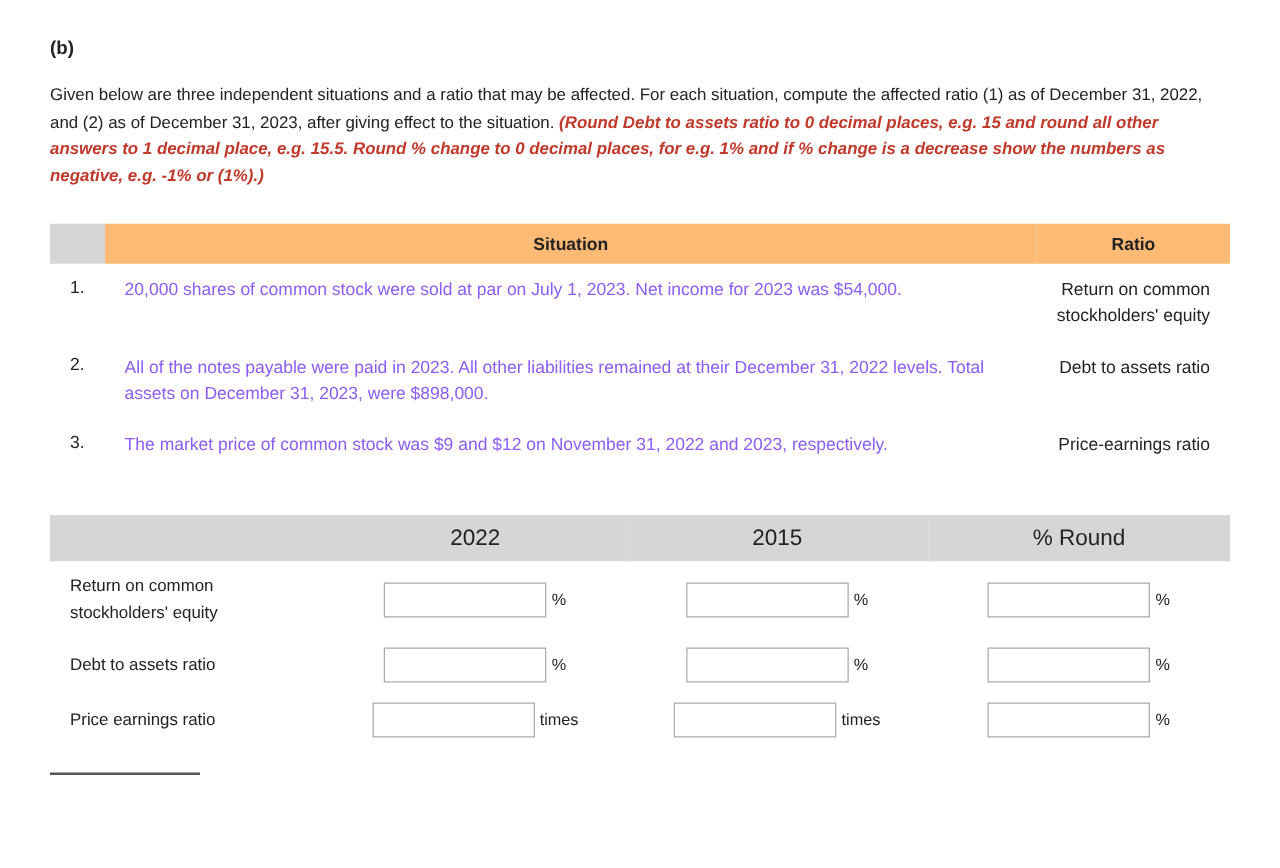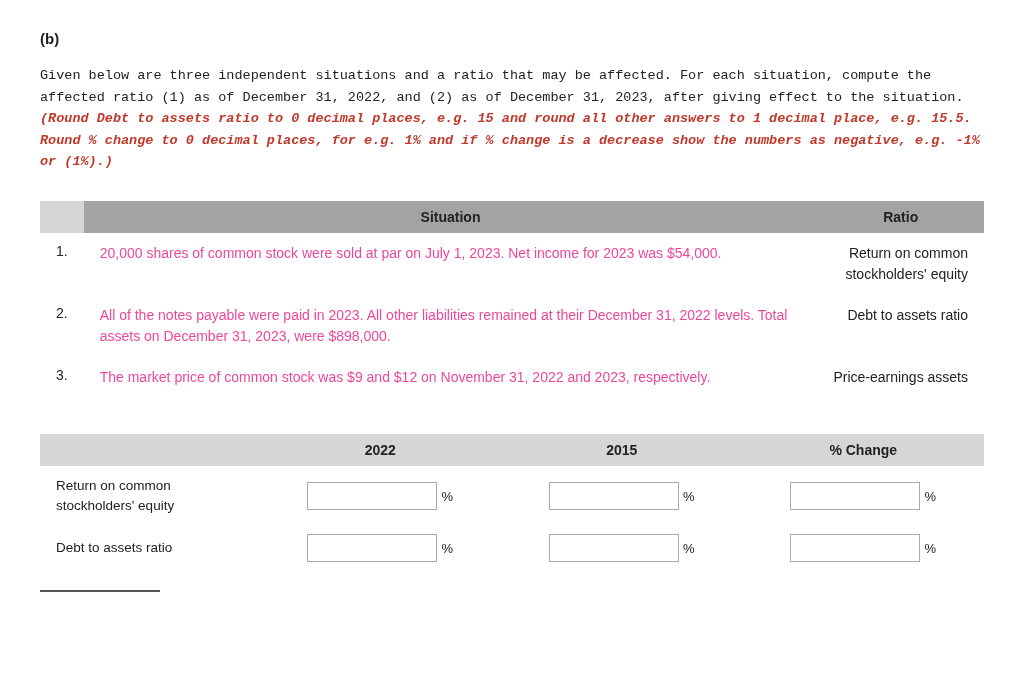--- a/index.html
+++ b/index.html
@@ -16,38 +16,37 @@
       font-weight: bold;
       font-size: 15px;
       margin-bottom: 18px;
     }
 
     .instructions {
       font-size: 13.5px;
       line-height: 1.6;
       margin-bottom: 28px;
       color: #222;
-      font-family: Liberation Mono, monospace;
     }
 
     .instructions .highlight {
       color: #c0392b;
       font-style: italic;
       font-weight: bold;
     }
 
     
     .situation-table {
       width: 100%;
       border-collapse: collapse;
       margin-bottom: 36px;
     }
 
     .situation-table thead tr th {
-      background: #a3a3a3;
+      background: #fdba74;
       padding: 8px 16px;
       text-align: center;
       font-weight: bold;
       font-size: 14px;
       border: none;
     }
 
     .situation-table thead tr th.ratio-col {
     }
 
@@ -57,43 +56,43 @@
       border: none;
     }
 
     .situation-table tbody tr td.num-col {
       width: 40px;
       text-align: left;
       color: #222;
     }
 
     .situation-table tbody tr td.situation-col {
-      color: #ec4899;
+      color: #8b5cf6;
       line-height: 1.5;
     }
 
     .situation-table tbody tr td.ratio-col {
       text-align: right;
       color: #222;
       white-space: nowrap;
       line-height: 1.5;
     }
 
     
     .results-table {
       width: 100%;
       border-collapse: collapse;
       margin-top: 10px;
     }
 
     .results-table thead tr th {
       background: #d6d6d6;
       padding: 8px 16px;
-      font-weight: bold;
-      font-size: 14px;
+      font-weight: normal;
+      font-size: 18px;
       text-align: center;
     }
 
     .results-table thead tr th.label-col {
       background: #d6d6d6;
       text-align: left;
       width: 200px;
     }
 
     .results-table tbody tr td {
@@ -169,32 +168,32 @@
       <td class="ratio-col">Return on common<br>stockholders' equity</td>
     </tr>
     <tr>
       <td class="num-col">2.</td>
       <td class="situation-col">All of the notes payable were paid in 2023. All other liabilities remained at their December 31, 2022 levels. Total assets on December 31, 2023, were $898,000.</td>
       <td class="ratio-col">Debt to assets ratio</td>
     </tr>
     <tr>
       <td class="num-col">3.</td>
       <td class="situation-col">The market price of common stock was $9 and $12 on November 31, 2022 and 2023, respectively.</td>
-      <td class="ratio-col">Price-earnings assets</td>
+      <td class="ratio-col">Price-earnings ratio</td>
     </tr>
   </tbody>
 </table>
 
 <table class="results-table">
   <thead>
     <tr>
       <th class="label-col"></th>
       <th class="col-2022">2022</th>
       <th class="col-2023">2015</th>
-      <th class="col-change">% Change</th>
+      <th class="col-change">% Round</th>
     </tr>
   </thead>
   <tbody>
 
     <tr>
       <td class="row-label">Return on common<br>stockholders' equity</td>
       <td>
         <div class="input-cell">
           <input type="text" value="" style="">
           <span class="unit">%</span>
@@ -229,16 +228,37 @@
         </div>
       </td>
       <td>
         <div class="input-cell">
           <input type="text" value="" style="">
           <span class="unit">%</span>
         </div>
       </td>
     </tr>
 
+    <tr>
+      <td class="row-label">Price earnings ratio</td>
+      <td>
+        <div class="input-cell">
+          <input type="text" value="" style="">
+          <span class="unit">times</span>
+        </div>
+      </td>
+      <td>
+        <div class="input-cell">
+          <input type="text" value="" style="">
+          <span class="unit">times</span>
+        </div>
+      </td>
+      <td>
+        <div class="input-cell">
+          <input type="text" value="" style="">
+          <span class="unit">%</span>
+        </div>
+      </td>
+    </tr>
   </tbody>
 </table>
 
 <div class="bottom-line"></div>
 
 </body></html>

